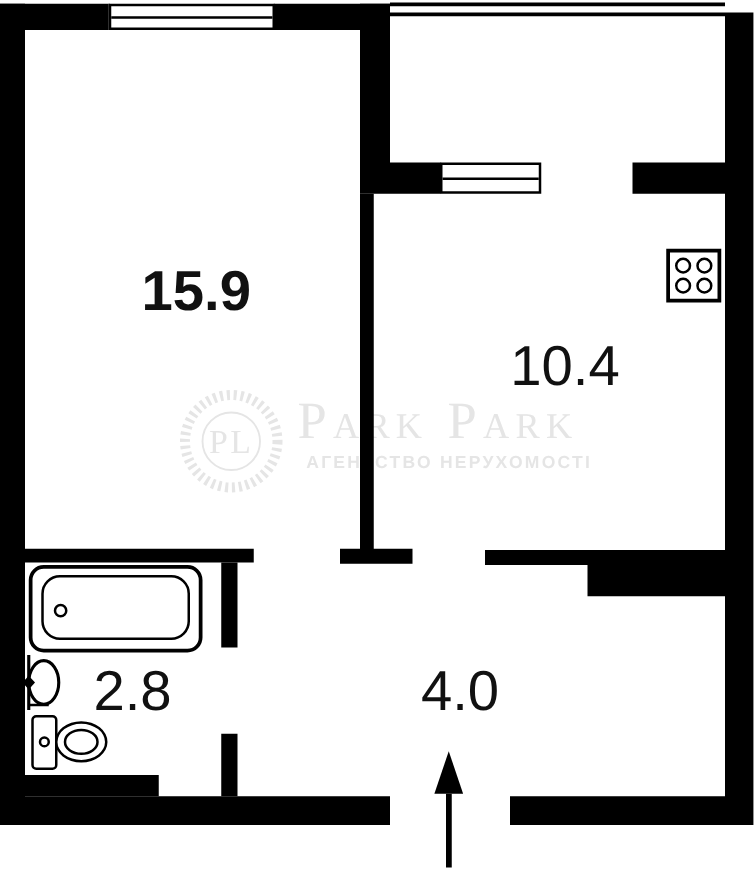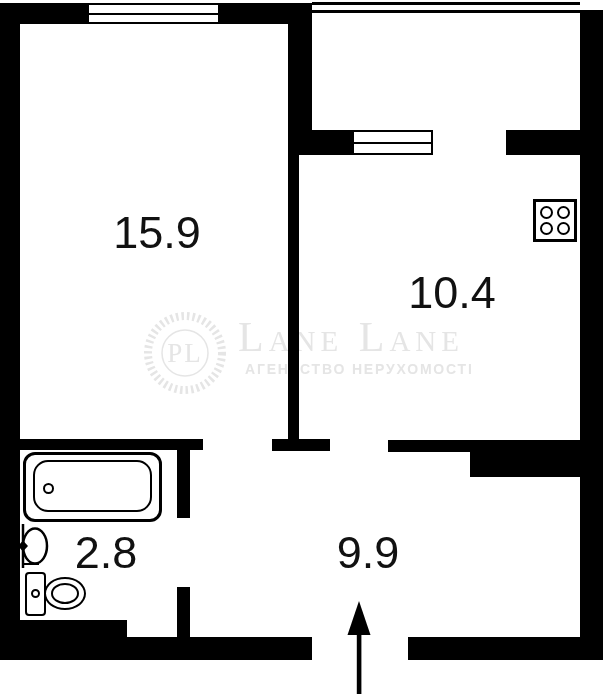--- a/index.html
+++ b/index.html
@@ -78,21 +78,21 @@
 </head>
 <body>
 
 <div id="plan">
 
   <svg class="wm-wreath" width="90" height="90" viewBox="0 0 90 90">
     <circle class="ring-outer" cx="45" cy="45" r="37"></circle>
     <circle class="ring-inner" cx="45" cy="45" r="23"></circle>
     <text x="45" y="54">PL</text>
   </svg>
-  <div class="wm wm-brand">Lane Lane</div>
+  <div class="wm wm-brand">Park Park</div>
   <div class="wm wm-tagline">АГЕНТСТВО НЕРУХОМОСТІ</div>
 
   <div class="wall" style="left:0;top:3px;width:20px;height:657px;"></div>
   <div class="wall" style="left:0;top:3px;width:88px;height:21px;"></div>
   <div class="wall" style="left:219px;top:3px;width:93px;height:21px;"></div>
   <div class="wall" style="left:580px;top:10px;width:23px;height:650px;"></div>
   <div class="wall" style="left:0;top:637px;width:312px;height:23px;"></div>
   <div class="wall" style="left:408px;top:637px;width:172px;height:23px;"></div>
 
   <div class="wall" style="left:312px;top:2px;width:268px;height:2.5px;"></div>
@@ -110,24 +110,24 @@
   <div class="wall" style="left:177px;top:587px;width:13px;height:50px;"></div>
   <div class="wall" style="left:18px;top:620px;width:109px;height:17px;"></div>
 
   <div class="window" style="left:87px;top:3px;width:133px;height:21px;">
     <div class="pane-divider"></div>
   </div>
   <div class="window" style="left:352px;top:130px;width:81px;height:25px;">
     <div class="pane-divider"></div>
   </div>
 
-  <div class="room-label" style="left:87px;top:210px;">15.9</div>
+  <div class="room-label" style="left:87px;top:210px;font-weight:bold;">15.9</div>
   <div class="room-label" style="left:382px;top:270px;">10.4</div>
   <div class="room-label" style="left:36px;top:530px;">2.8</div>
-  <div class="room-label" style="left:298px;top:530px;">9.9</div>
+  <div class="room-label" style="left:298px;top:530px;">4.0</div>
 
   <div class="fixture tub-outer"></div>
   <div class="fixture tub-inner"></div>
   <div class="fixture tub-drain"></div>
 
   <svg class="sink-svg" width="36" height="52" viewBox="0 0 36 52">
     <line x1="5" y1="4" x2="5" y2="48" stroke="#000" stroke-width="2.5"></line>
     <ellipse cx="17" cy="26" rx="12" ry="17.5" fill="#fff" stroke="#000" stroke-width="2.5"></ellipse>
     <line x1="5" y1="44" x2="21" y2="44" stroke="#000" stroke-width="2"></line>
     <polygon points="0,26 5,20.5 10,26 5,31.5" fill="#000"></polygon>

